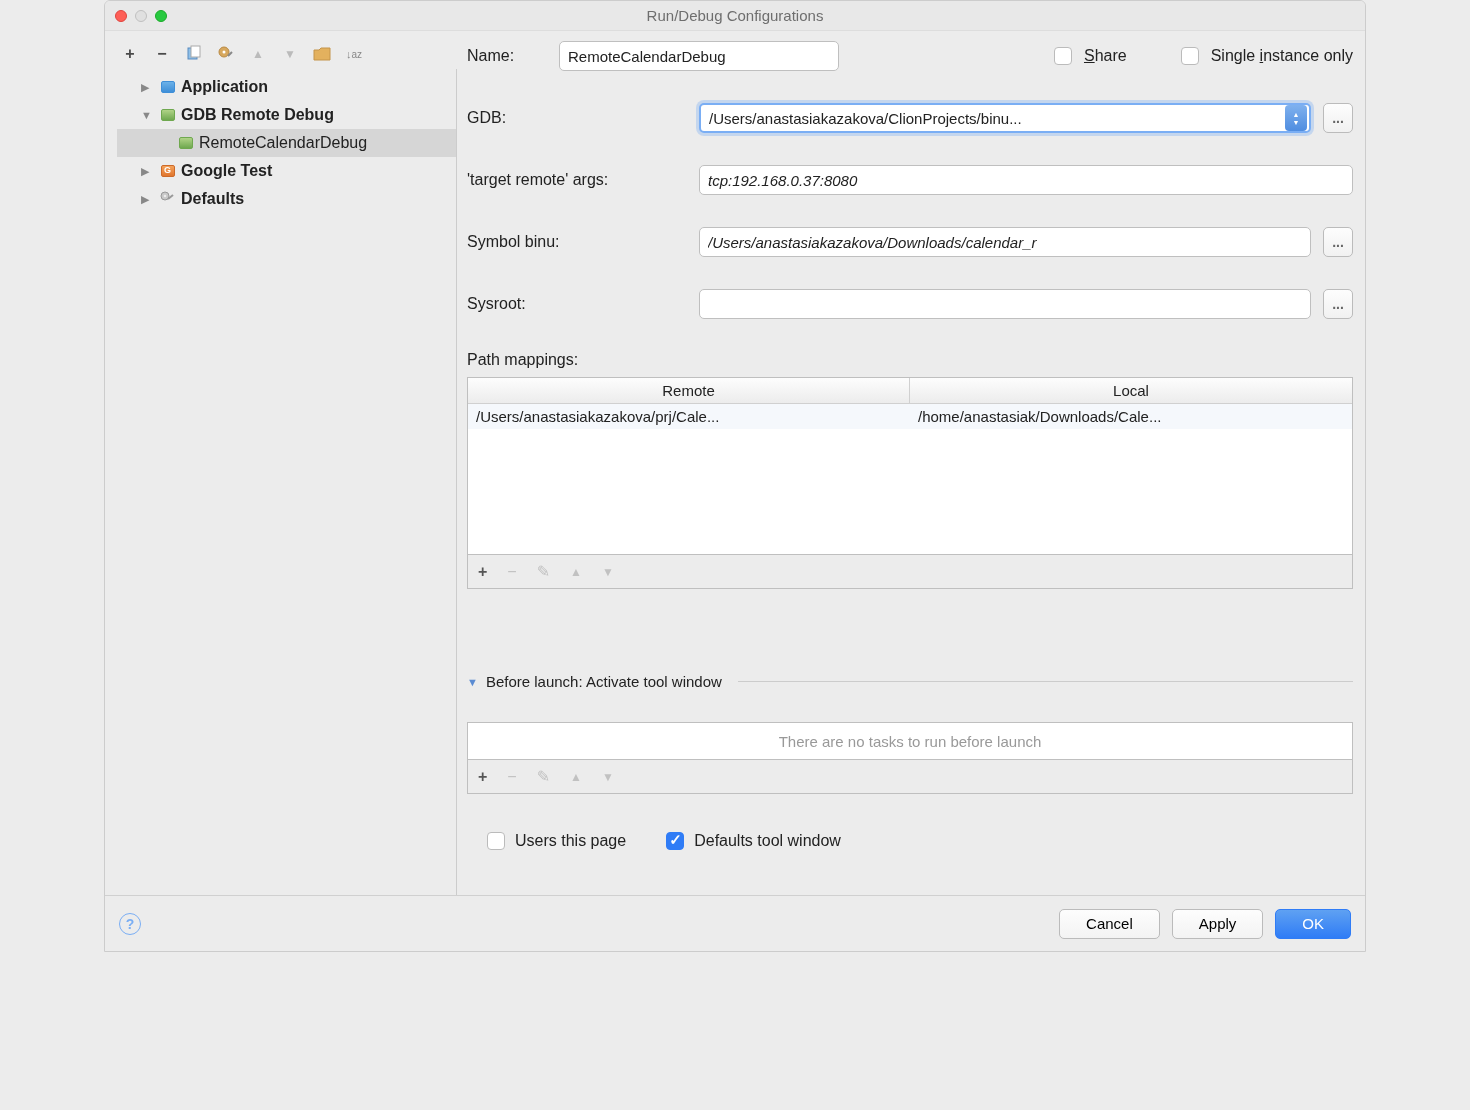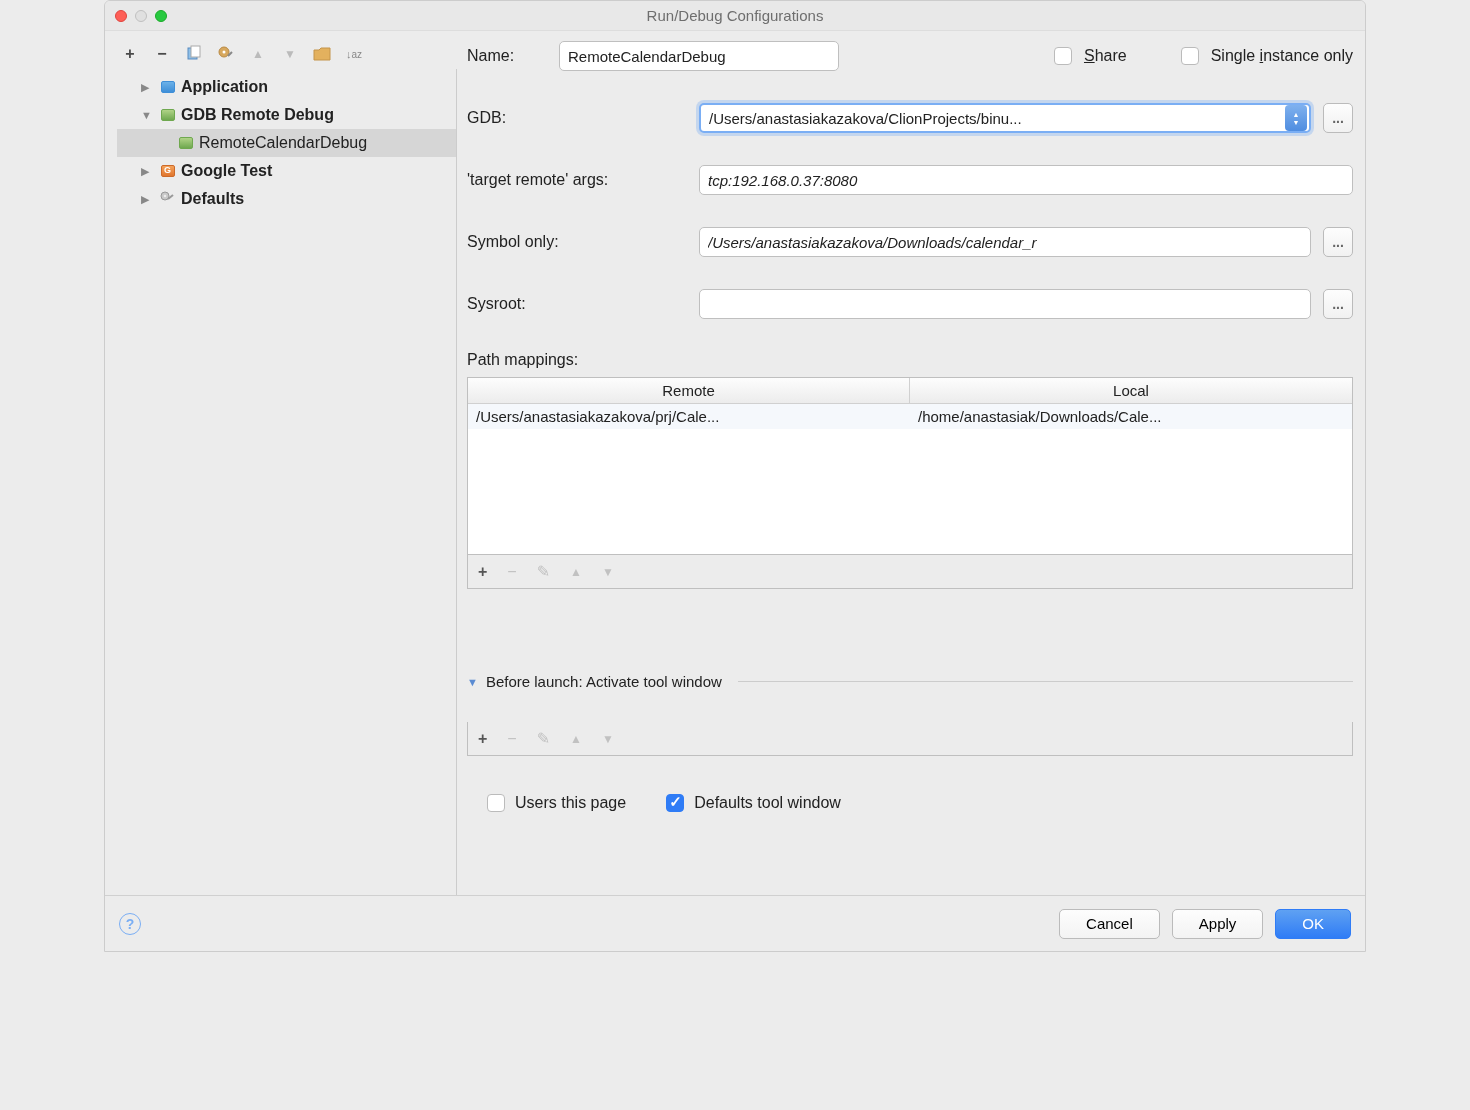--- a/index.html
+++ b/index.html
@@ -173,21 +173,21 @@
         </div>
         <div class="browse-btn">...</div>
       </div>
 
       <div class="row">
         <div class="label">'target remote' args:</div>
         <input type="text" class="wide-input" value="tcp:192.168.0.37:8080" style="">
       </div>
 
       <div class="row">
-        <div class="label">Symbol only:</div>
+        <div class="label">Symbol binu:</div>
         <input type="text" class="wide-input" value="/Users/anastasiakazakova/Downloads/calendar_r" style="">
         <div class="browse-btn">...</div>
       </div>
 
       <div class="row">
         <div class="label">Sysroot:</div>
         <input type="text" class="wide-input" value="" style="">
         <div class="browse-btn">...</div>
       </div>
 
@@ -216,20 +216,23 @@
 
       <div style="height:20px"></div>
 
       <div class="collapsible">
         <span class="tri">▼</span>
         <span>Before launch: Activate tool window</span>
         <span class="line"></span>
       </div>
 
       <div>
+        <div class="tasks-box">
+          <span>There are no tasks to run before launch</span>
+        </div>
         <div class="table-tb" style="border:1px solid #bfbfbf; border-top:none;">
           <span style="color:#555;font-weight:bold;">+</span>
           <span class="dim">−</span>
           <span class="dim">✎</span>
           <span class="dim" style="font-size:12px;">▲</span>
           <span class="dim" style="font-size:12px;">▼</span>
         </div>
       </div>
 
       <div class="row" style="gap:10px; padding-left:20px; margin-top:6px;">

